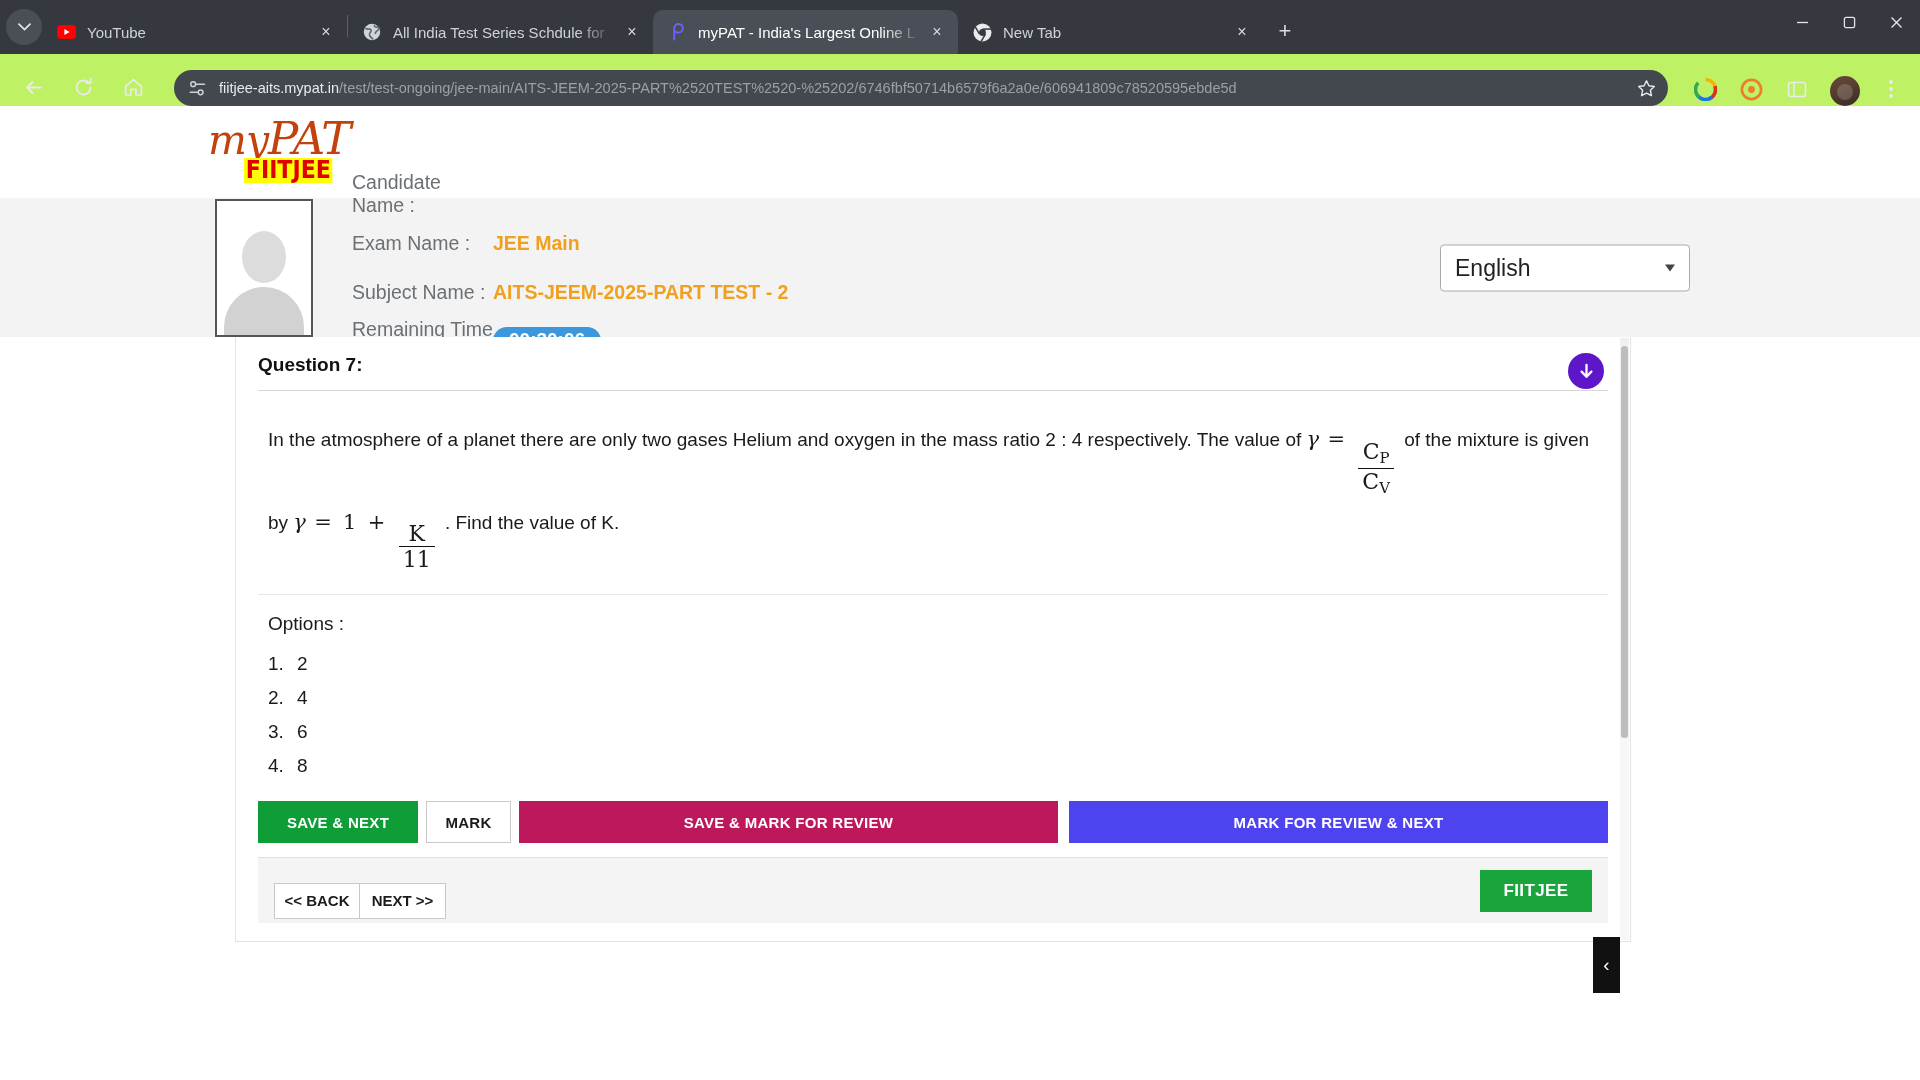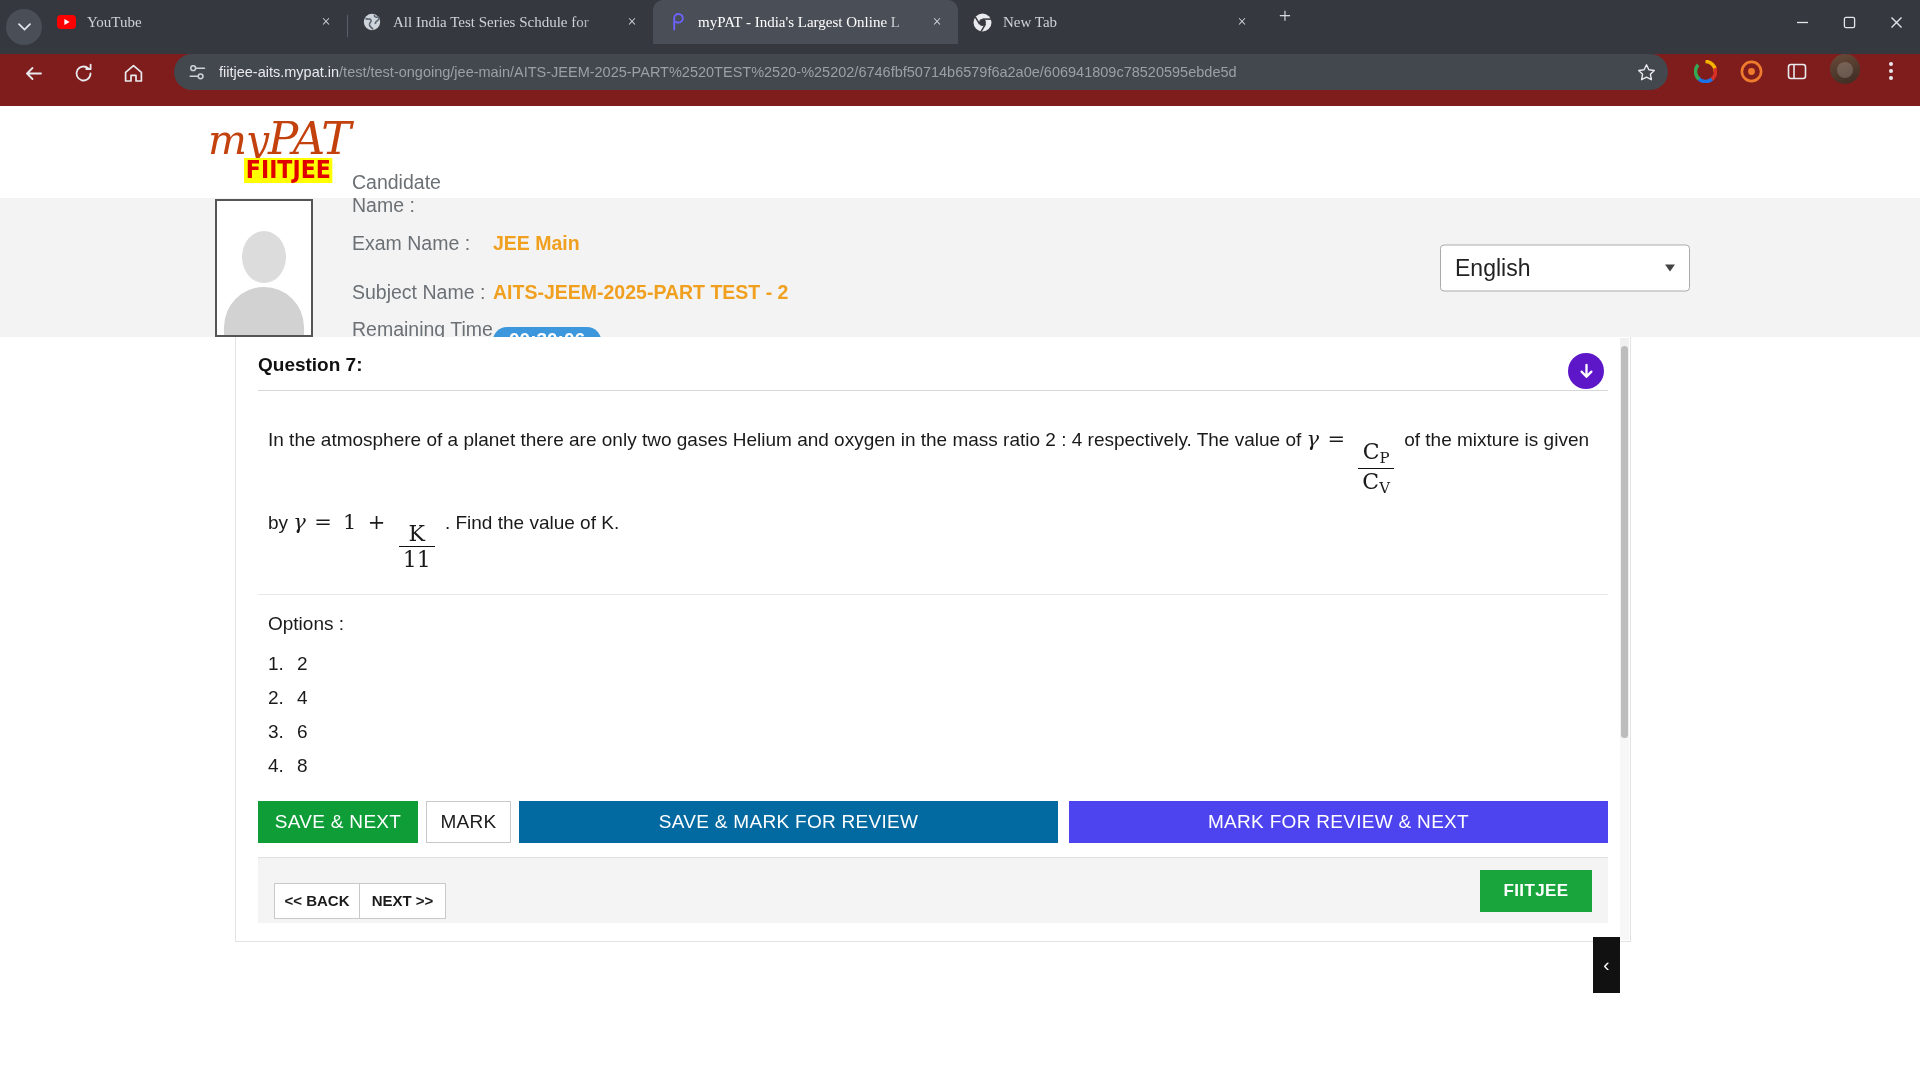--- a/index.html
+++ b/index.html
@@ -22,21 +22,21 @@
   }
   .tabsearch-btn {
     width: 36px; height: 36px;
     border-radius: 50%;
     background: #4a4f57;
     display: flex; align-items: center; justify-content: center;
     margin-bottom: 9px;
     flex: 0 0 auto;
   }
   .tabsearch-btn svg { display:block; }
-  .tab-strip { display: flex; height: 54px; flex: 1 1 auto; font-family: Liberation Serif, serif; }
+  .tab-strip { display: flex; align-items: flex-end; height: 54px; flex: 1 1 auto; }
   .tab {
     height: 44px;
     width: 305px;
     display: flex;
     align-items: center;
     padding: 0 10px 0 14px;
     position: relative;
     color: #cfd3d9;
     font-size: 15px;
     border-radius: 10px 10px 0 0;
@@ -89,24 +89,24 @@
     height: 44px;
   }
   .win-btn {
     width: 47px; height: 44px;
     display: flex; align-items: center; justify-content: center;
     color: #e4e7ea;
   }
 
   
   .toolbar {
-    background: #7f1d1d;
+    background: #bef264;
     height: 52px;
     display: flex;
-    align-items: flex-start;
+    align-items: flex-end;
     padding: 0 14px;
     gap: 12px;
   }
   .nav-btn {
     width: 38px; height: 38px;
     display: flex; align-items: center; justify-content: center;
     border-radius: 50%;
     color: #e8eaed;
     flex: 0 0 auto;
   }
@@ -383,32 +383,32 @@
 
   .action-row {
     display: flex;
     margin: 0 22px 0 22px;
     gap: 8px;
     padding-bottom: 14px;
   }
   .btn {
     height: 42px;
     border: none;
-    font-size: 19px;
-    font-weight: 400;
+    font-size: 15px;
+    font-weight: 700;
     letter-spacing: .3px;
     color: #fff;
     display: flex;
     align-items: center;
     justify-content: center;
     font-family: "Liberation Sans", sans-serif;
   }
   .btn-save { background: #0f9d38; width: 160px; }
   .btn-clear { background: #fff; color: #1b1b1b; border: 1px solid #c9c9c9; width: 85px; }
-  .btn-smr { background: #0369a1; flex: 1 1 0; text-align: center; }
+  .btn-smr { background: #be185d; flex: 1 1 0; text-align: center; }
   .btn-mrn { background: #4d43ef; flex: 1 1 0; margin-left: 3px; }
 
   .footer-row {
     background: #f4f4f4;
     border-top: 1px solid #e1e1e1;
     margin: 0 22px 18px;
     height: 66px;
     display: flex;
     align-items: center;
     padding: 0 16px;

